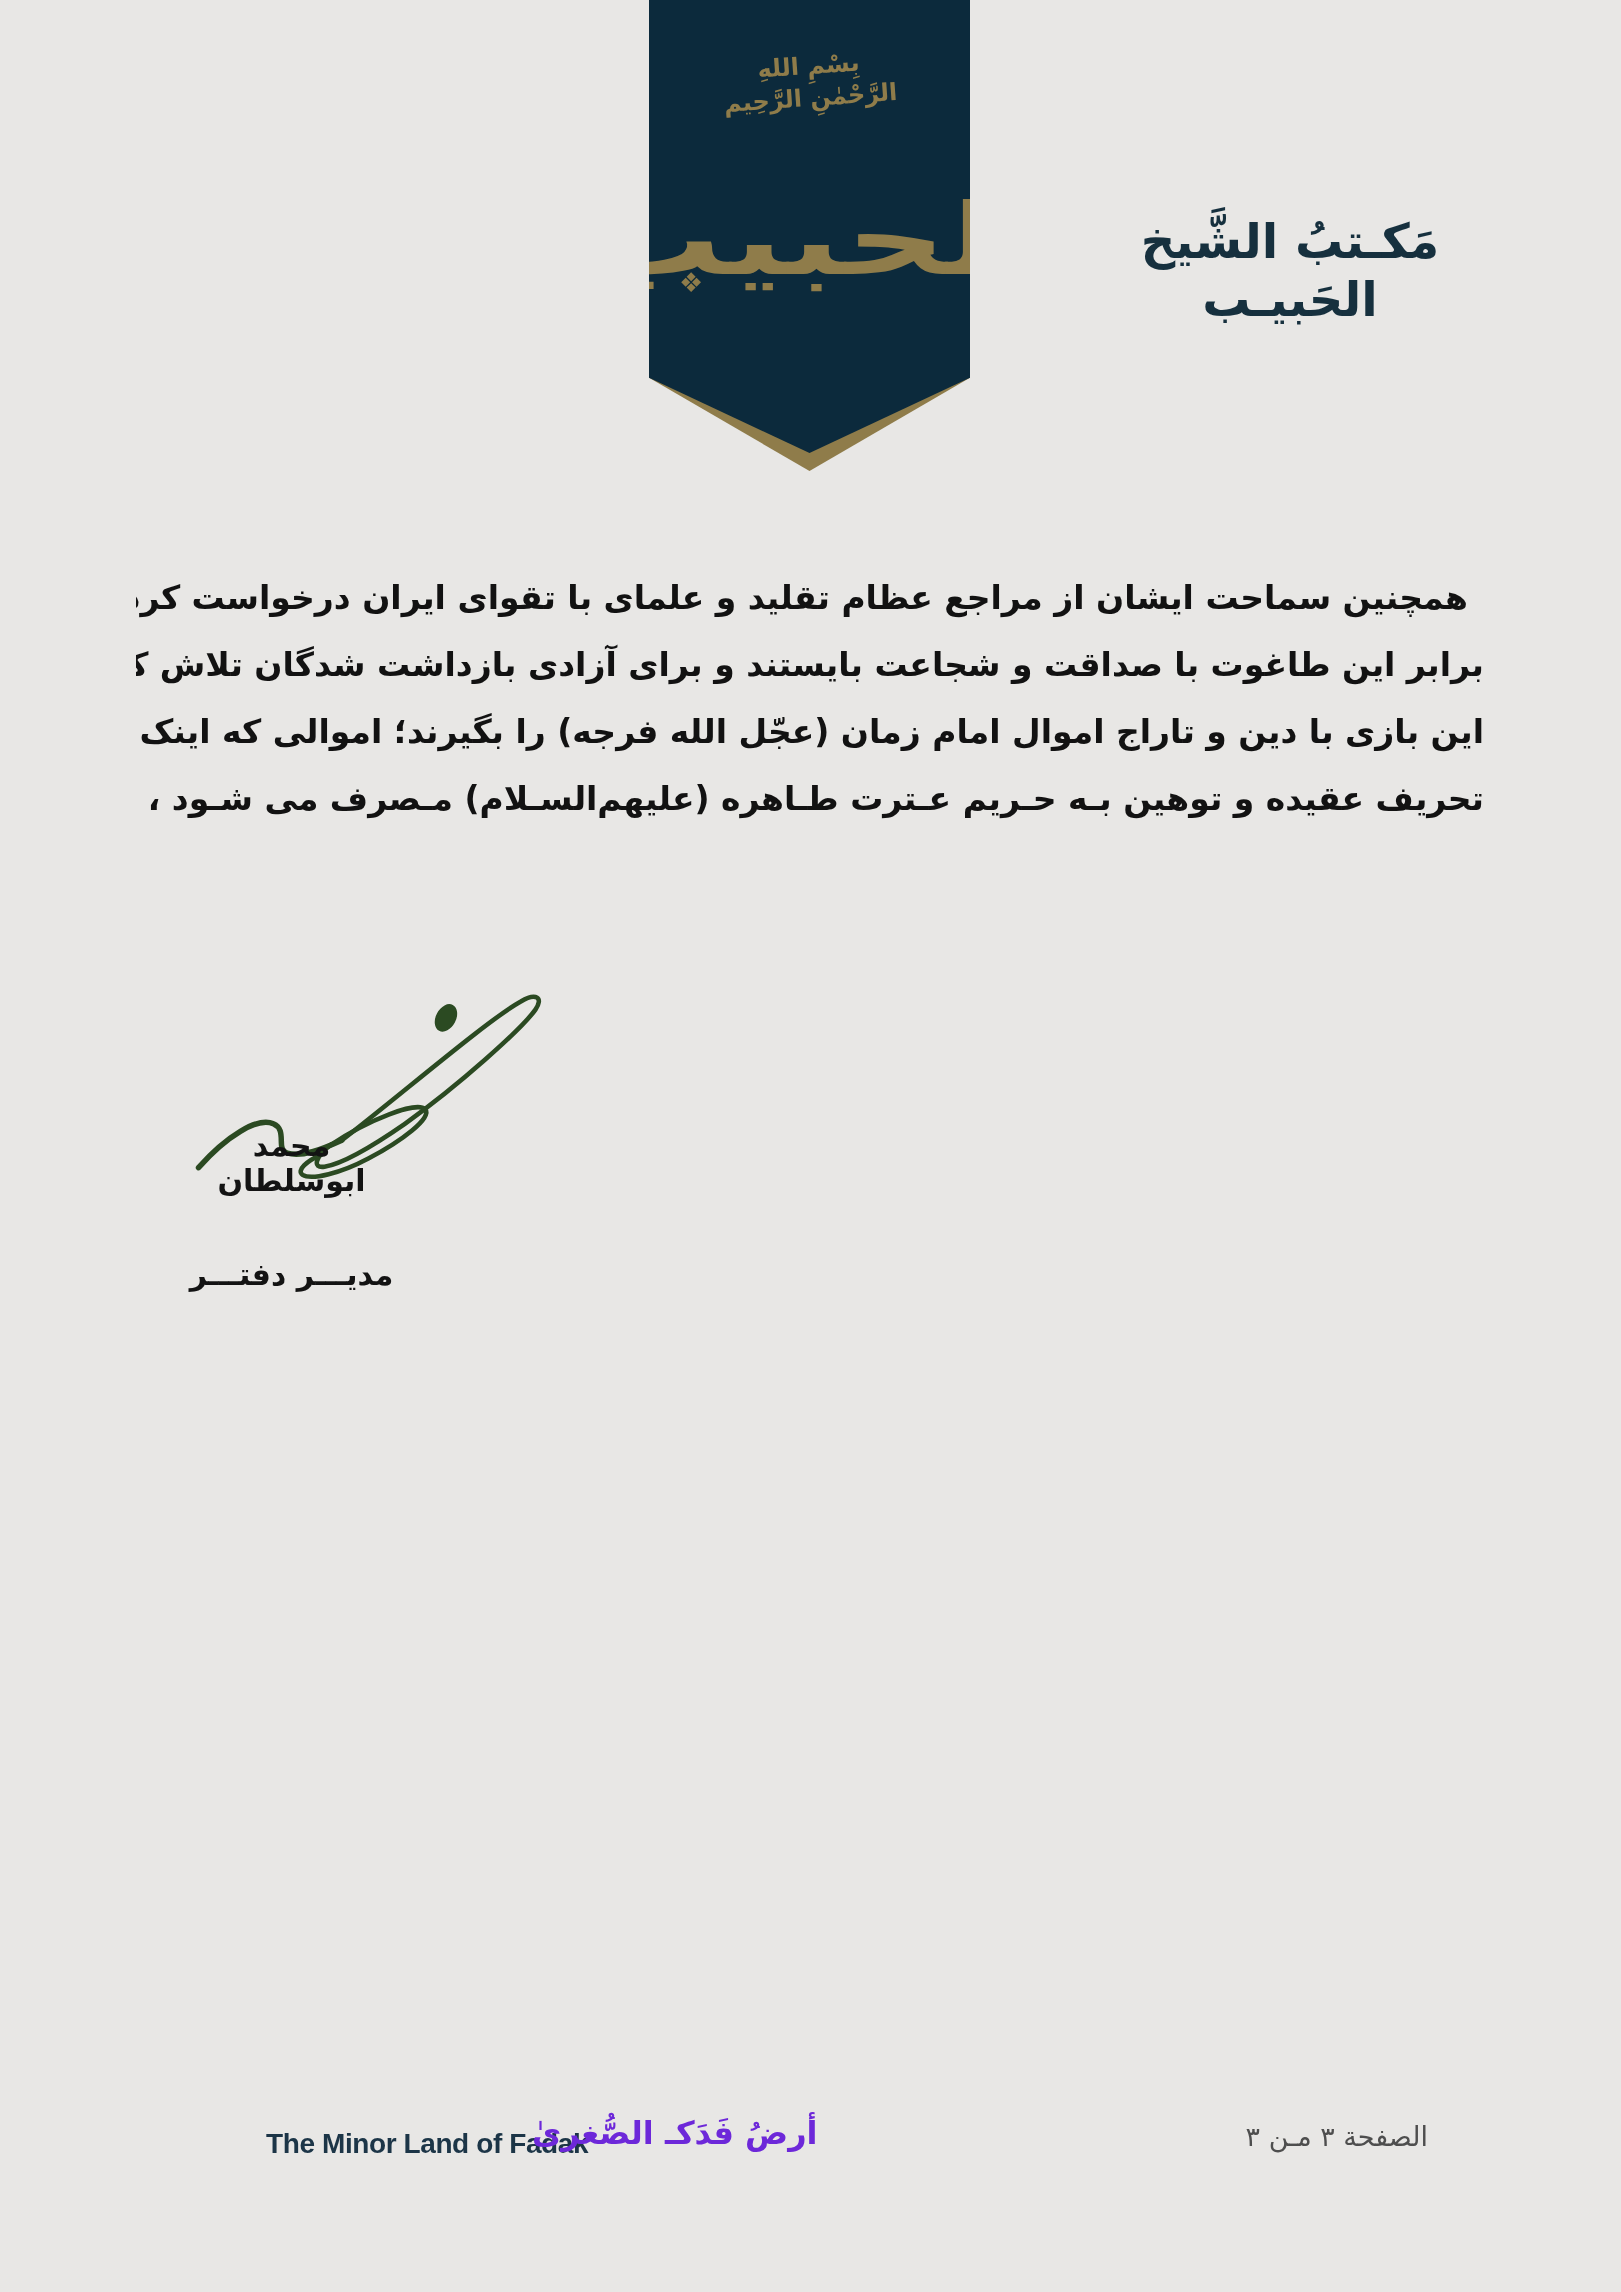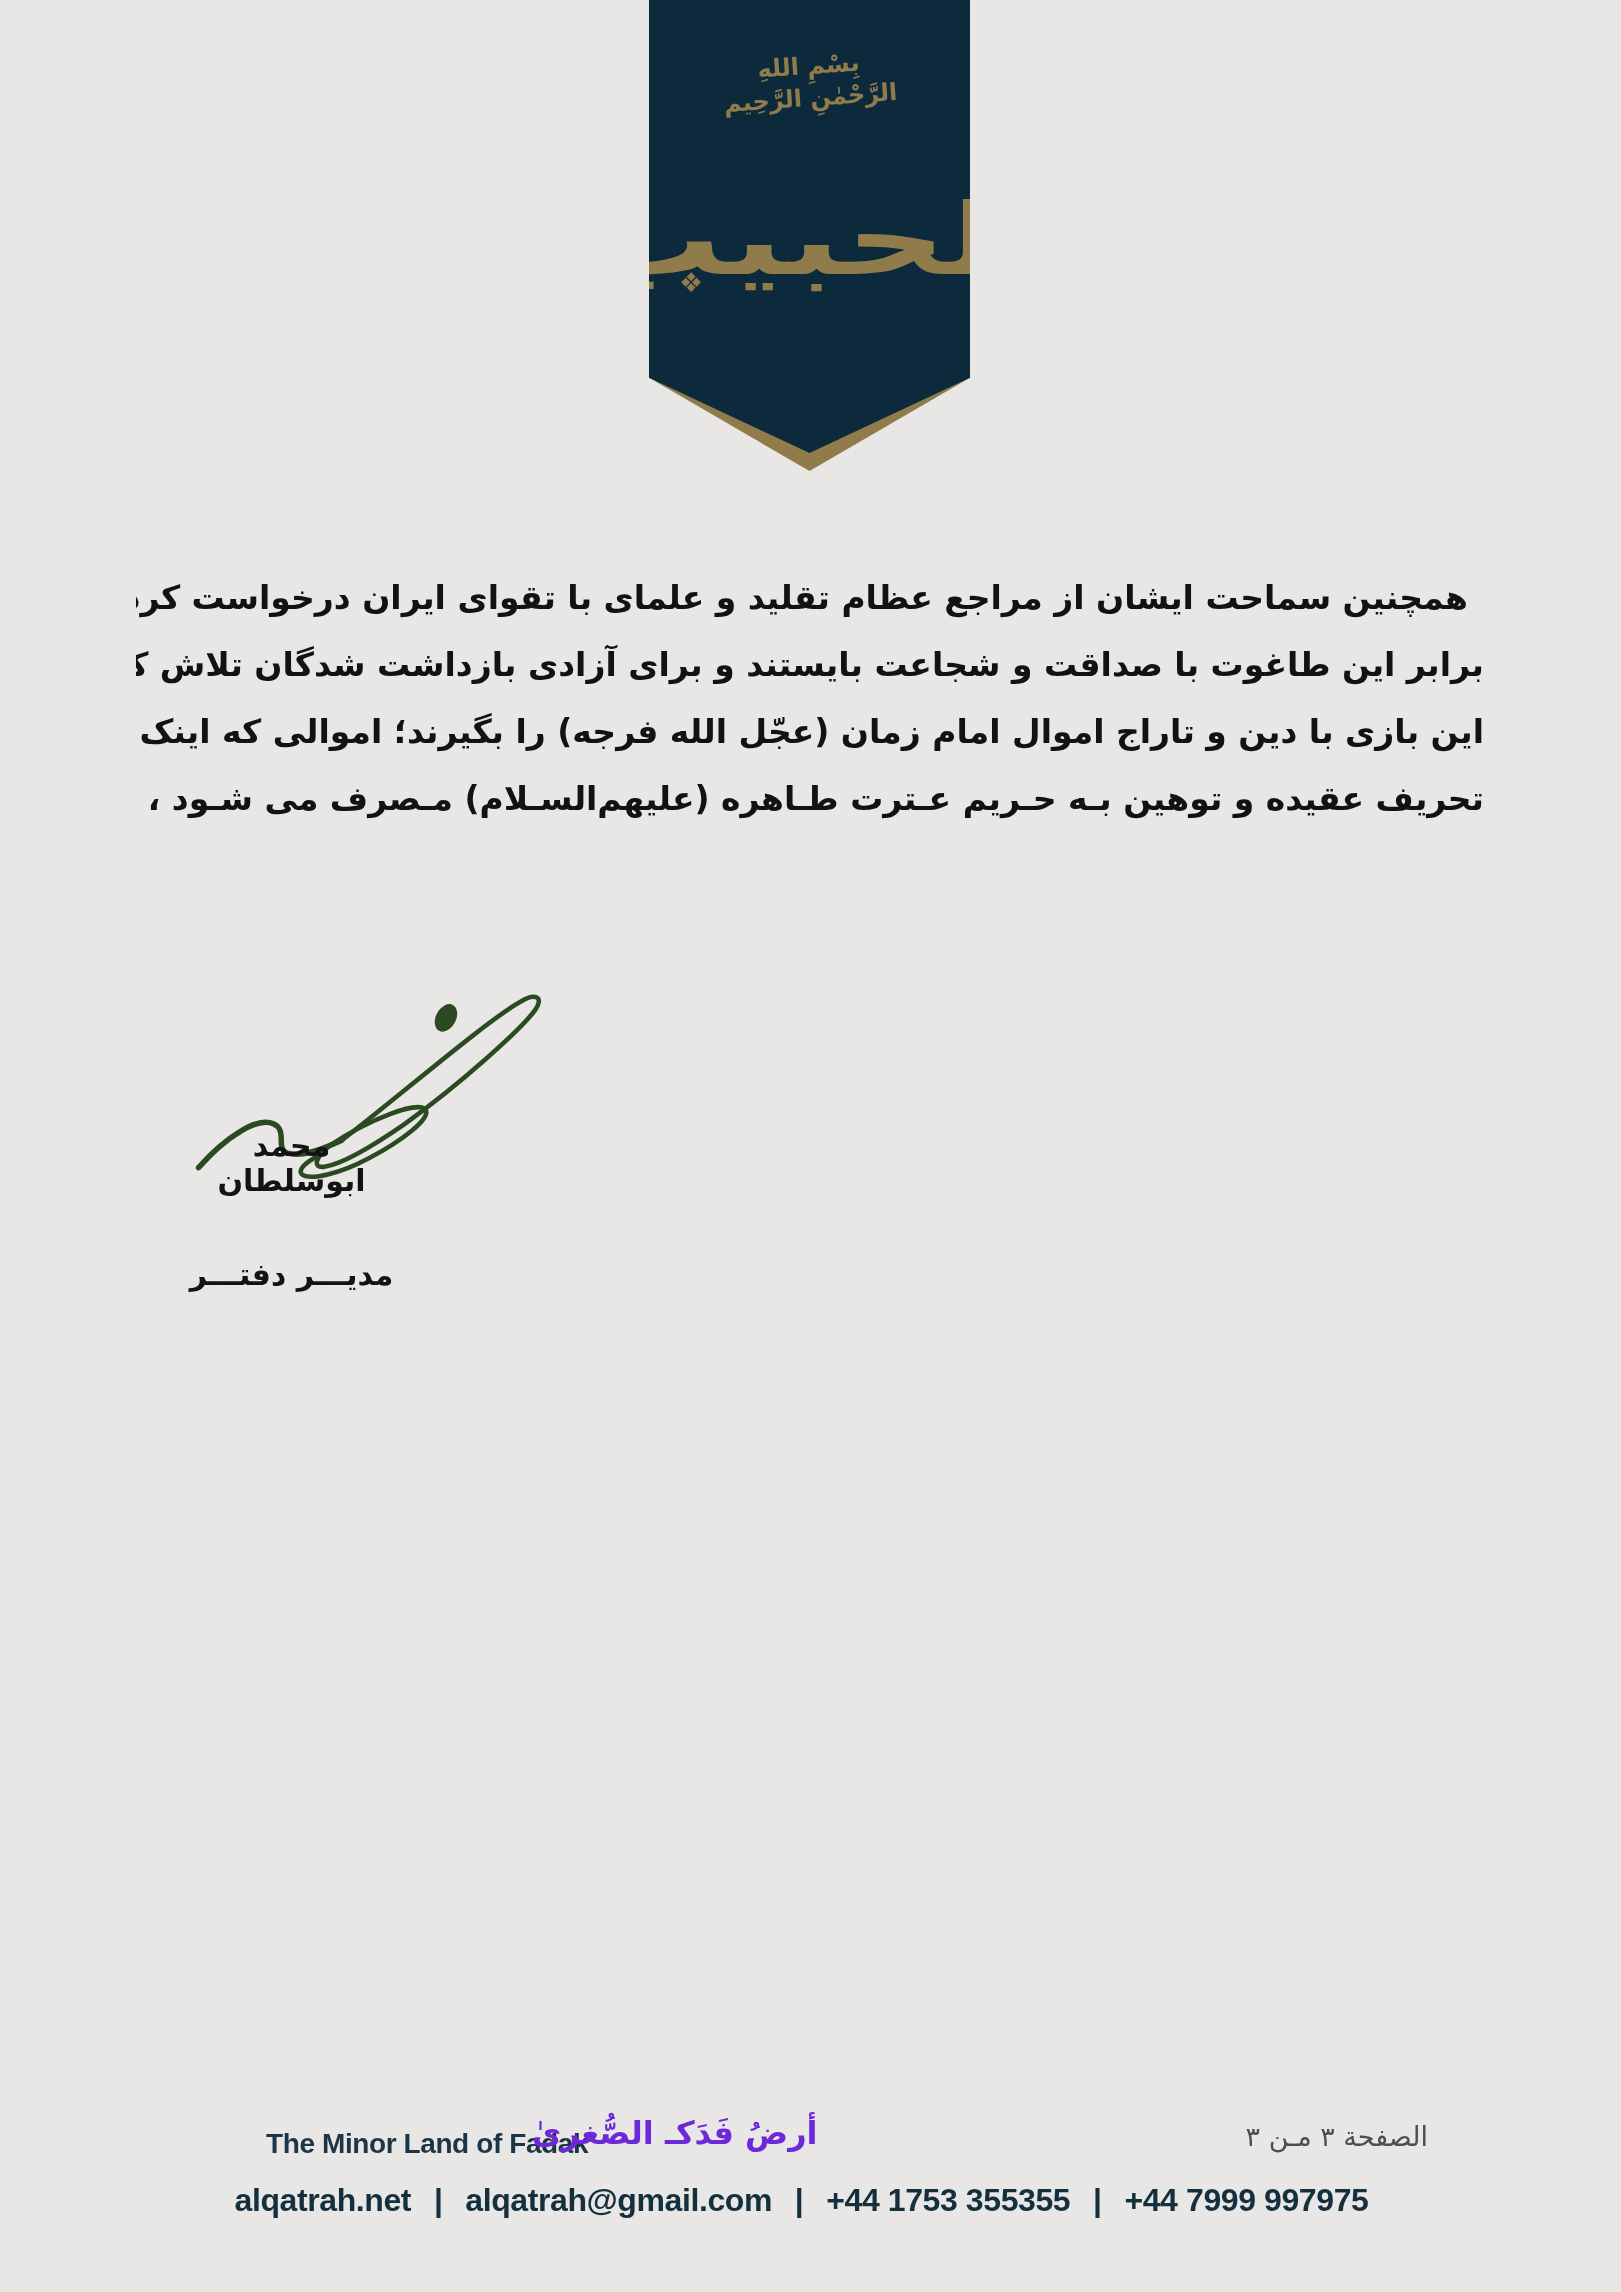--- a/index.html
+++ b/index.html
@@ -100,20 +100,21 @@
   <div class="pennant">
     <div class="gold-layer" style="background-color: rgb(143, 124, 74);"></div>
     <div class="navy-layer" style="background-color: rgb(12, 42, 60);">
       <div class="bismillah" style="color: rgb(143, 124, 74);">بِسْمِ اللهِ الرَّحْمٰنِ الرَّحِيم</div>
       <div class="banner-logo" style="color: rgb(143, 124, 74);">الحبيب</div>
       <div class="banner-ornament" style="color: rgb(143, 124, 74);">❖</div>
     </div>
   </div>
 
   <div class="office-block">
+    <div class="office-arabic">مَكـتبُ الشَّيخ الحَبيـب</div>
   </div>
 
   <div class="letter-body">
     <div class="para-line indent">همچنین سماحت ایشان از مراجع عظام تقلید و علمای با تقوای ایران درخواست کردند که در</div>
     <div class="para-line">برابر این طاغوت با صداقت و شجاعت بایستند و برای آزادی بازداشت شدگان تلاش کنند و جلوی</div>
     <div class="para-line">این بازی با دین و تاراج اموال امام زمان (عجّل الله فرجه) را بگیرند؛ اموالی که اینک در مسیر</div>
     <div class="para-line">تحریف عقیده و توهین بـه حـریم عـترت طـاهره (علیهم‌السـلام) مـصرف می شـود ، حتی در ایام</div>
   </div>
 
   <svg class="signature-svg" width="376" height="210" viewBox="0 0 410 230">
@@ -122,24 +123,15 @@
     <path d="M 160,175 C 202,147 254,127 263,136 C 272,145 237,171 201,190 C 171,206 139,214 129,208 C 122,203 133,193 151,185" fill="none" stroke-width="5" stroke-linecap="round" style="stroke: rgb(43, 74, 34);"></path>
     <ellipse cx="286" cy="36" rx="11" ry="16" transform="rotate(28 286 36)" style="fill: rgb(43, 74, 34);"></ellipse>
   </svg>
   <div class="sig-name">محمد ابوسلطان</div>
   <div class="sig-title">مدیـــر دفتـــر</div>
 
   <div class="footer-eng">The Minor Land of Fadak</div>
   <div class="footer-arabic">أرضُ فَدَكـ الصُّغرىٰ</div>
   <div class="footer-pagenum" style="color: rgb(78, 78, 78);">الصفحة ٣ مـن ٣</div>
 
-  <div class="footer-contact" style="color: rgb(20, 48, 63);">
-    <span>alqatrah.net</span>
-    <span class="sep">|</span>
-    <span>alqatrah@gmail.com</span>
-    <span class="sep">|</span>
-    <span>+44 1753 355355</span>
-    <span class="sep">|</span>
-    <span>+44 7999 997975</span>
-  </div>
 
 </div>
 
 
 </body></html>

